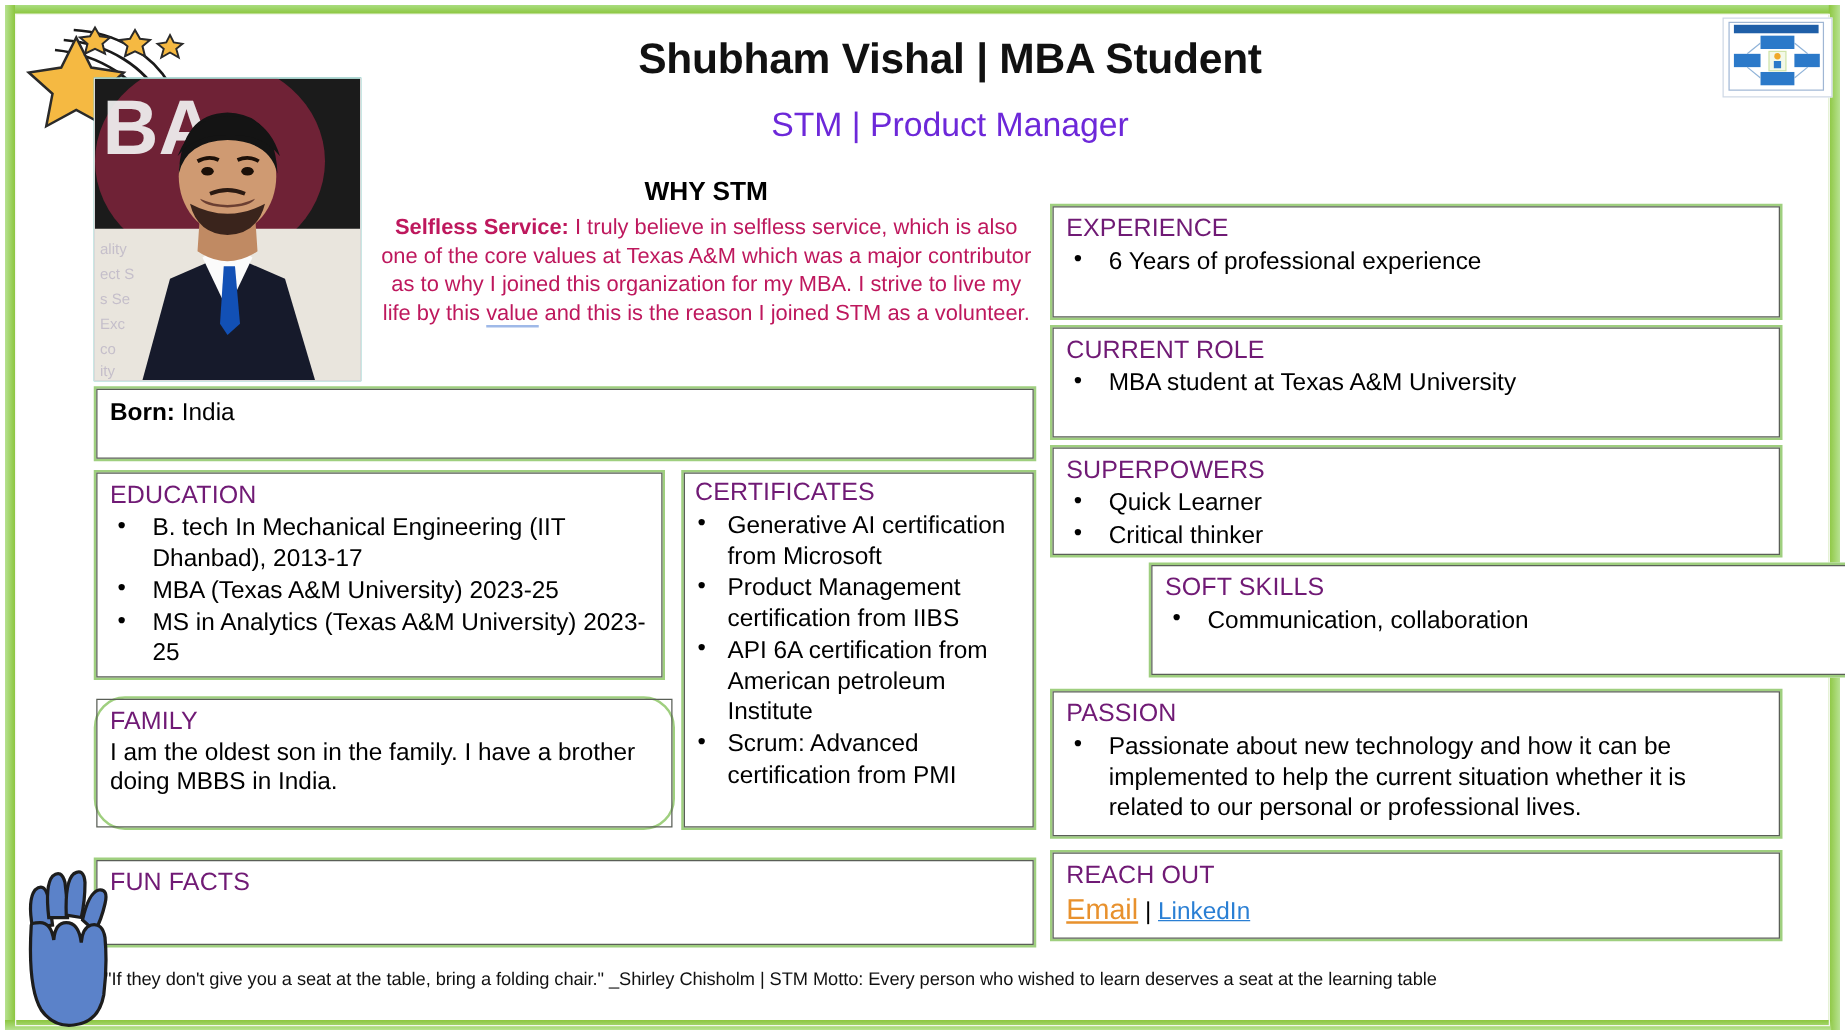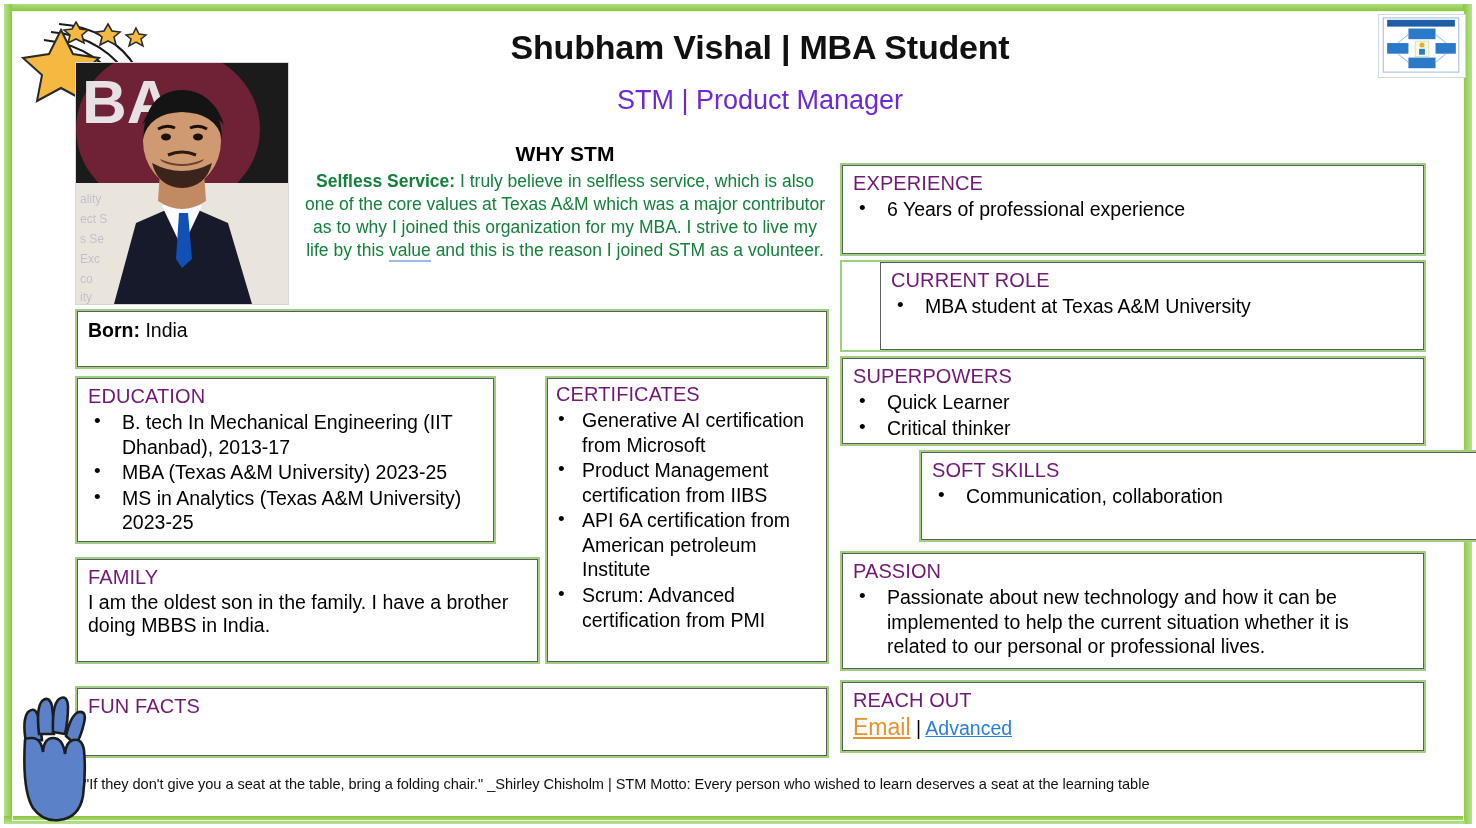--- a/index.html
+++ b/index.html
@@ -138,21 +138,21 @@
     font-weight: bold;
     color: #000;
   }
   .why-text {
     position: absolute;
     left: 300px; top: 170px;
     width: 530px;
     text-align: center;
     font-size: 17.5px;
     line-height: 1.32;
-    color: #15803d;
+    color: #be185d;
   }
   .why-text b { font-weight: bold; }
   .spellcheck {
     border-bottom: 2px solid #9fb9e8;
     padding-bottom: 0px;
   }
 
   
   .photo {
     position: absolute;
@@ -280,21 +280,21 @@
   <div class="card" style="left:75px; top:309px; width:754px; height:60px;">
     <div class="card-inner">
       <div class="card-body" style="line-height:1.28;">
         <div>
           <b>Born:</b><span> India</span>
         </div>
       </div>
     </div>
   </div>
 
-  <div class="card" style="left:75px; top:376px; width:421px; height:168px;">
+  <div class="card" style="left:75px; top:376px; width:457px; height:168px;">
     <div class="card-inner">
       <div class="card-title">EDUCATION</div>
       <ul class="bullets">
         <li>B. tech In Mechanical Engineering (IIT Dhanbad), 2013-17</li>
         <li>MBA (Texas A&amp;M University) 2023-25</li>
         <li>MS in Analytics (Texas A&amp;M University) 2023-25</li>
       </ul>
     </div>
   </div>
 
@@ -303,21 +303,21 @@
       <div class="card-title">CERTIFICATES</div>
       <ul class="bullets tight">
         <li>Generative AI certification from Microsoft</li>
         <li>Product Management certification from IIBS</li>
         <li>API 6A certification from American petroleum Institute</li>
         <li>Scrum: Advanced certification from PMI</li>
       </ul>
     </div>
   </div>
 
-  <div class="card" style="left:75px; top:557px; width:465px; height:107px;">
+  <div class="card" style="left:75px; top:557px; width:465px; height:107px;border-radius:25px;">
     <div class="card-inner">
       <div class="card-title">FAMILY</div>
       <div class="card-body">I am the oldest son in the family. I have a brother doing MBBS in India.</div>
     </div>
   </div>
 
   <div class="card" style="left:75px; top:686px; width:754px; height:72px;">
     <div class="card-inner">
       <div class="card-title">FUN FACTS</div>
     </div>
@@ -325,21 +325,21 @@
 
   <div class="card" style="left:840px; top:163px; width:586px; height:93px;">
     <div class="card-inner">
       <div class="card-title">EXPERIENCE</div>
       <ul class="bullets">
         <li>6 Years of professional experience</li>
       </ul>
     </div>
   </div>
 
-  <div class="card" style="left:840px; top:260px; width:586px; height:92px;padding-left:38px;">
+  <div class="card" style="left:840px; top:260px; width:586px; height:92px;">
     <div class="card-inner">
       <div class="card-title">CURRENT ROLE</div>
       <ul class="bullets">
         <li>MBA student at Texas A&amp;M University</li>
       </ul>
     </div>
   </div>
 
   <div class="card" style="left:840px; top:356px; width:586px; height:90px;">
     <div class="card-inner">
@@ -366,21 +366,21 @@
       <ul class="bullets">
         <li>Passionate about new technology and how it can be implemented to help the current situation whether it is related to our personal or professional lives.</li>
       </ul>
     </div>
   </div>
 
   <div class="card" style="left:840px; top:680px; width:586px; height:73px;">
     <div class="card-inner">
       <div class="card-title">REACH OUT</div>
       <div class="card-body">
-        <a href="#" class="link-email">Email</a><span class="link-sep"> | </span><a href="#" class="link-linkedin">Advanced</a>
+        <a href="#" class="link-email">Email</a><span class="link-sep"> | </span><a href="#" class="link-linkedin">LinkedIn</a>
       </div>
     </div>
   </div>
 
   <div class="hand">
     <svg viewBox="0 0 92 134" width="92" height="134">
       <g stroke="#1d1d1d" stroke-width="2.6" fill="#5b82c9">
         <path d="M20 52 q-4 -22 2 -30 q7 -6 10 4 q3 12 4 24 Z"></path>
         <path d="M33 44 q-3 -26 3 -33 q7 -6 10 5 q2 14 2 28 Z"></path>
         <path d="M47 42 q-1 -27 6 -33 q8 -5 9 7 q0 15 -3 28 Z"></path>

